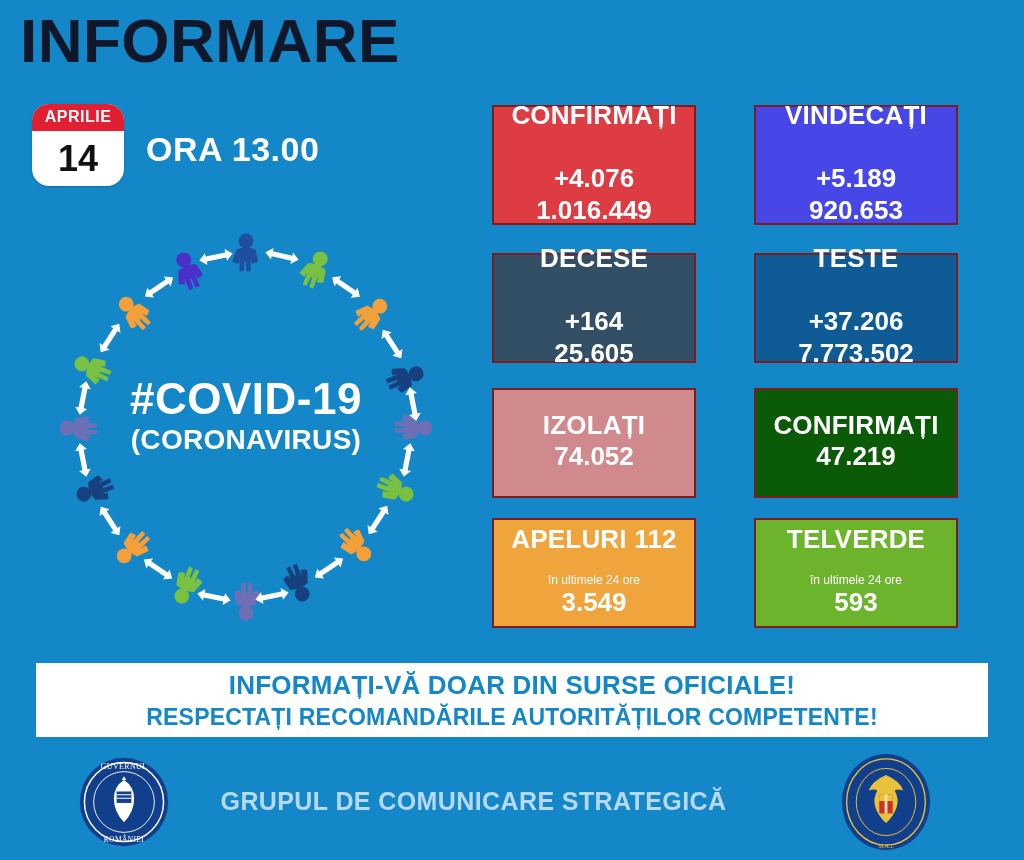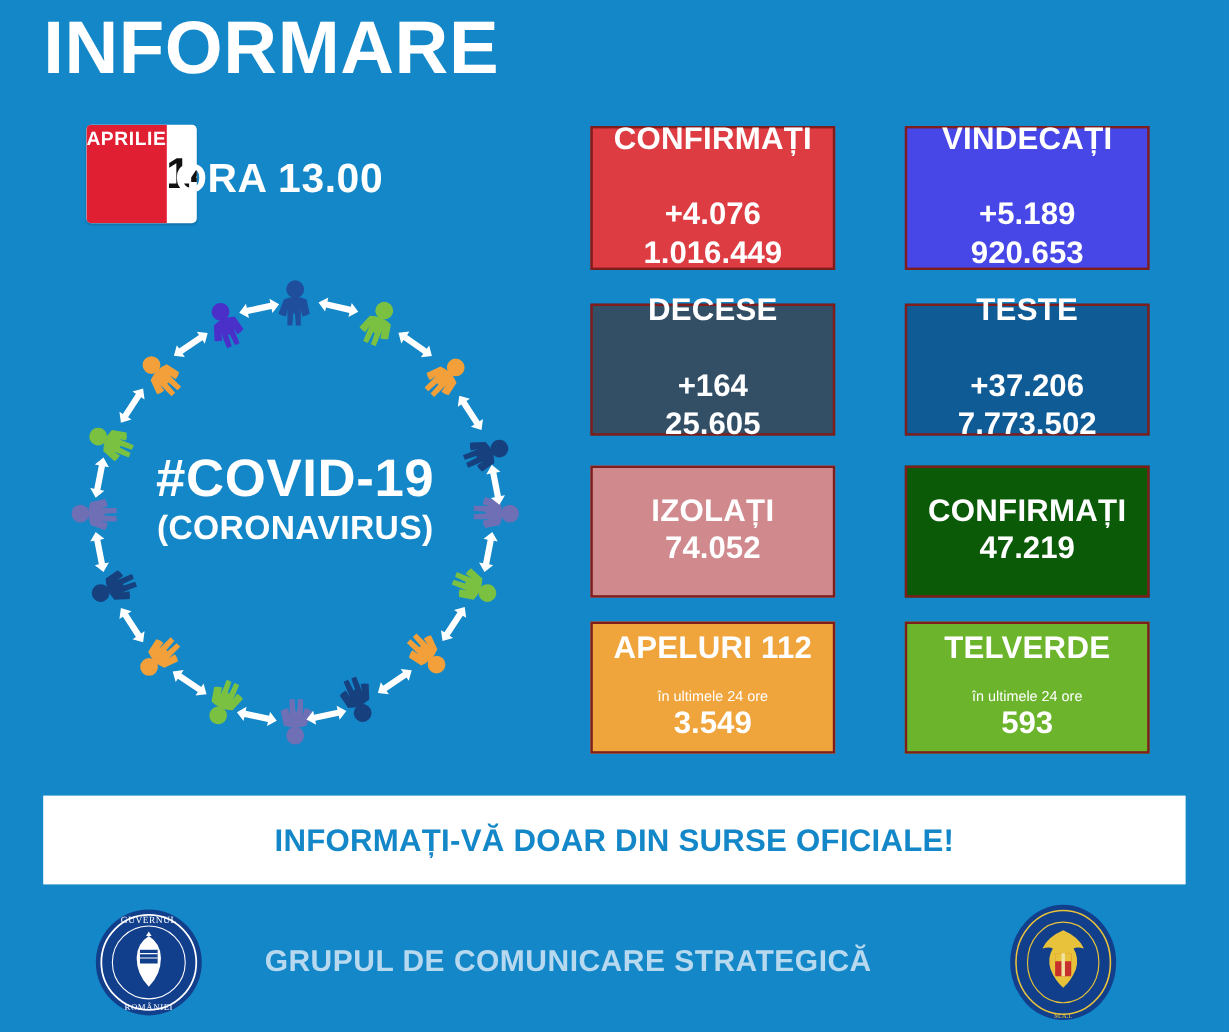--- a/index.html
+++ b/index.html
@@ -10,31 +10,31 @@
     overflow: hidden;
   }
   #page {
     position: relative;
     width: 1024px; height: 860px;
     background: #1387c8;
   }
 
   
   .title {
-    position: absolute; left: 36px; top: 8px;
-    font-size: 62px; font-weight: 700; color: #ffffff;
+    position: absolute; left: 20px; top: 8px;
+    font-size: 62px; font-weight: 700; color: #0f172a;
     letter-spacing: 0.5px; line-height: 1.05; text-align: right;
   }
   .calendar {
     position: absolute; left: 32px; top: 104px;
     width: 92px; height: 82px;
-    background: #ffffff; border-radius: 4px;
+    background: #ffffff; border-radius: 17px;
     overflow: hidden;
     box-shadow: 0 1px 2px rgba(0,0,0,.18);
-    display: flex; flex-direction: row; margin-left: 40px;
+    display: flex; flex-direction: column;
   }
   .cal-month {
     background: #e01f33; color: #ffffff;
     font-size: 16px; font-weight: 700; letter-spacing: .5px;
     text-align: center; padding: 4px 0 5px;
     font-stretch: condensed;
   }
   .cal-day {
     flex: 1; color: #111111;
     font-size: 36px; font-weight: 700; line-height: 1;
@@ -248,20 +248,21 @@
       <div class="stat mid" style="background:#6cb42c">
         <div class="stat-label">TELVERDE</div>
         <div class="stat-sub">în ultimele 24 ore</div>
         <div class="stat-total">593</div>
       </div>
     </div>
   </div>
 
   <div class="notice">
     <div class="notice-1">INFORMAȚI-VĂ DOAR DIN SURSE OFICIALE!</div>
+    <div class="notice-2">RESPECTAȚI RECOMANDĂRILE AUTORITĂȚILOR COMPETENTE!</div>
   </div>
 
   <div class="logo-left">
     <svg viewBox="0 0 100 100" xmlns="http://www.w3.org/2000/svg">
       <circle cx="50" cy="50" r="48" fill="#123f8c"></circle>
       <circle cx="50" cy="50" r="43" fill="none" stroke="#ffffff" stroke-width="1.6"></circle>
       <circle cx="50" cy="50" r="33" fill="none" stroke="#ffffff" stroke-width="1"></circle>
       <path d="M50 26 q -11 7 -11 20 q 0 15 11 26 q 11 -11 11 -26 q 0 -13 -11 -20 z" fill="#ffffff"></path>
       <rect x="42" y="38" width="16" height="13" fill="#123f8c"></rect>
       <path d="M42 38 h16 M42 42 h16 M42 46 h16" stroke="#ffffff" stroke-width="1.1"></path>

